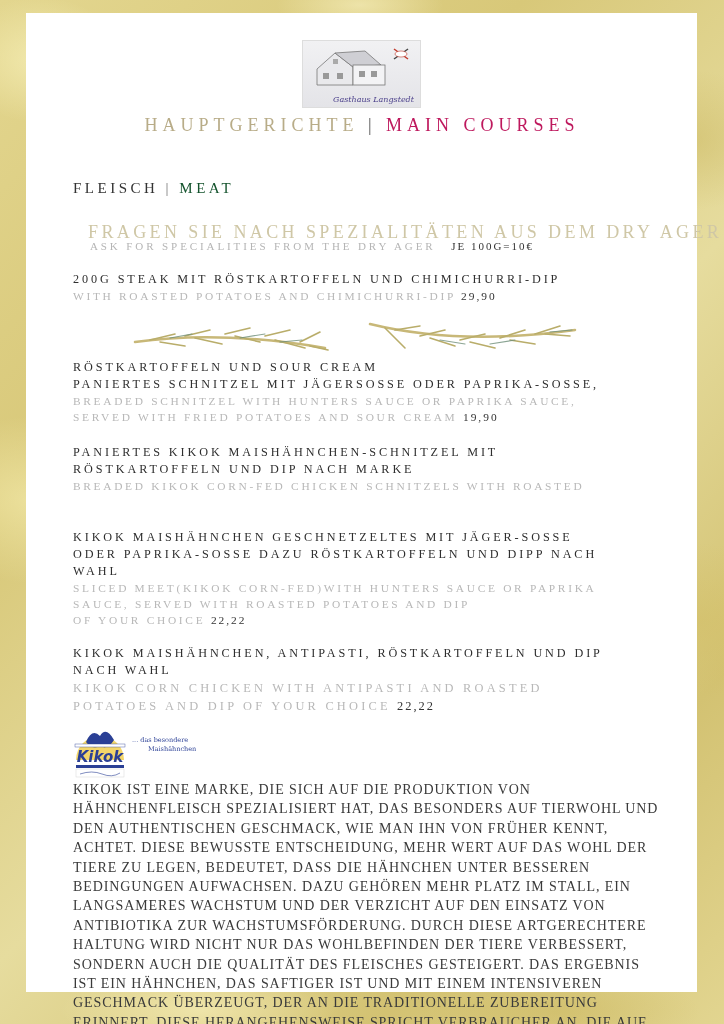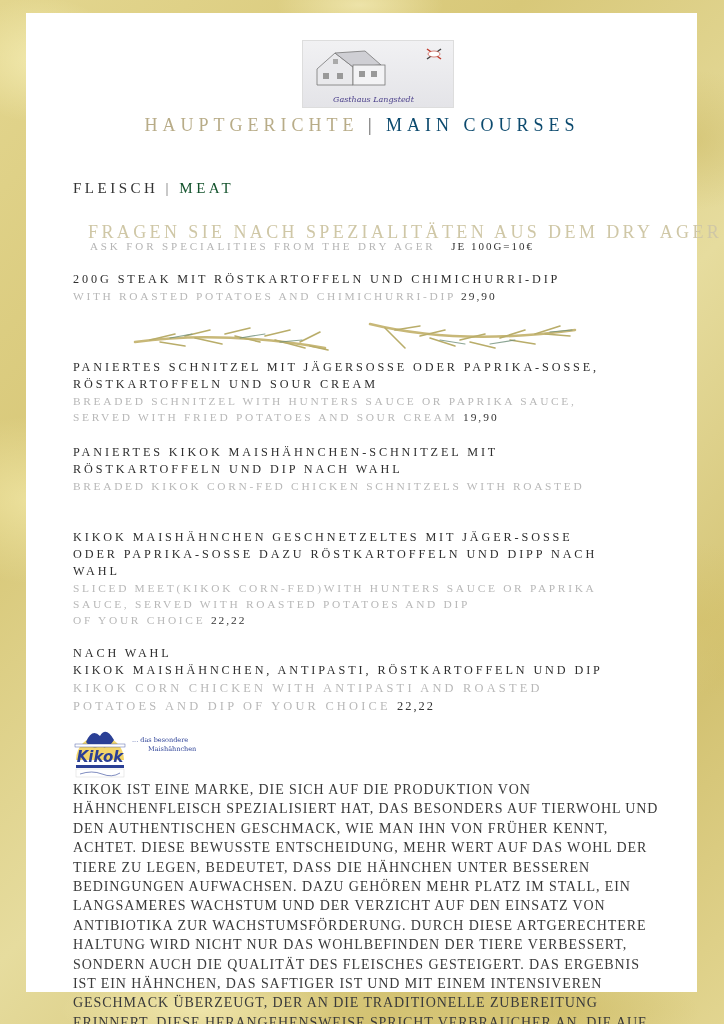--- a/index.html
+++ b/index.html
@@ -18,36 +18,35 @@
   }
   .panel {
     position: absolute; left: 26px; top: 13px; width: 671px; height: 979px;
     background: #ffffff;
   }
   .logo {
     position: absolute; left: 302px; top: 40px; width: 117px; height: 66px;
     background: linear-gradient(180deg, #f1f1f3 0%, #e4e4e8 100%);
     border: 1px solid #ddd;
     overflow: hidden;
-    padding-left: 33px;
   }
   .logo .house {
     position: absolute; left: 10px; top: 6px; width: 80px; height: 40px;
   }
   .logo .logo-caption {
     position: absolute; left: 30px; bottom: 3px; font-size: 8px; font-style: italic;
     color: #4a3f8a; font-family: "DejaVu Serif", serif; white-space: nowrap;
   }
   .title {
     position: absolute; left: 0; width: 724px; top: 115px; text-align: center;
     font-size: 18px; letter-spacing: 5px; color: #b8ac88; white-space: nowrap;
     font-family: "Liberation Serif", serif;
   }
   .title .sep { color: #555; }
-  .title .en { color: #0c4a6e; }
+  .title .en { color: #be185d; }
   .section {
     position: absolute; left: 73px; top: 180px; font-size: 15px; letter-spacing: 3.5px;
     color: #333; font-family: "Liberation Serif", serif; white-space: nowrap;
   }
   .section .sep { color: #777; }
   .section .en { color: #14532d; margin-top: 40px; }
   .dry1 {
     position: absolute; left: 88px; top: 222px; font-size: 18px; letter-spacing: 3.4px;
     color: #cfc7a6; font-family: "Liberation Serif", serif; white-space: nowrap;
   }
@@ -156,33 +155,33 @@
       <line x1="150" y1="22" x2="172" y2="20"></line>
         <line x1="310" y1="20" x2="335" y2="24"></line>
       <line x1="360" y1="24" x2="385" y2="20"></line>
         <line x1="420" y1="12" x2="442" y2="10"></line>
     </g>
   </g>
 </svg>
 
 <div class="dish" style="top:359px">
   <div class="de">
+    <div>RÖSTKARTOFFELN UND SOUR CREAM</div>
     <div>PANIERTES SCHNITZEL MIT JÄGERSOSSE ODER PAPRIKA-SOSSE,</div>
-    <div>RÖSTKARTOFFELN UND SOUR CREAM</div>
   </div>
   <div class="en">
     <div>BREADED SCHNITZEL WITH HUNTERS SAUCE OR PAPRIKA SAUCE,</div>
     <div><span>SERVED WITH FRIED POTATOES AND SOUR CREAM</span> <span class="price">19,90</span></div>
   </div>
 </div>
 
 <div class="dish" style="top:444px">
   <div class="de">
     <div>PANIERTES KIKOK MAISHÄHNCHEN-SCHNITZEL MIT</div>
-    <div>RÖSTKARTOFFELN UND DIP NACH WAHL</div>
+    <div>RÖSTKARTOFFELN UND DIP NACH MARKE</div>
   </div>
   <div class="en">
     <div>BREADED KIKOK CORN-FED CHICKEN SCHNITZELS WITH ROASTED</div>
   </div>
 </div>
 
 <div class="dish" style="top:529px">
   <div class="de">
     <div>KIKOK MAISHÄHNCHEN GESCHNETZELTES MIT JÄGER-SOSSE</div>
     <div>ODER PAPRIKA-SOSSE DAZU RÖSTKARTOFFELN UND DIPP NACH</div>
@@ -190,22 +189,22 @@
   </div>
   <div class="en">
     <div>SLICED MEET(KIKOK CORN-FED)WITH HUNTERS SAUCE OR PAPRIKA</div>
     <div>SAUCE, SERVED WITH ROASTED POTATOES AND DIP</div>
     <div><span>OF YOUR CHOICE</span> <span class="price">22,22</span></div>
   </div>
 </div>
 
 <div class="dish" style="top:645px">
   <div class="de">
+    <div>KIKOK MAISHÄHNCHEN, ANTIPASTI, RÖSTKARTOFFELN UND DIP</div>
     <div>NACH WAHL</div>
-    <div>KIKOK MAISHÄHNCHEN, ANTIPASTI, RÖSTKARTOFFELN UND DIP</div>
   </div>
   <div class="en" style="font-size:12.4px;line-height:18px;letter-spacing:3.2px">
     <div>KIKOK CORN CHICKEN WITH ANTIPASTI AND ROASTED</div>
     <div><span>POTATOES AND DIP OF YOUR CHOICE</span> <span class="price">22,22</span></div>
   </div>
 </div>
 
 <svg class="kikok-logo" viewBox="0 0 56 58">
   <path d="M4,40 A24,24 0 0 1 52,40 Z" fill="#f3d66a"></path>
   <path d="M14,22 Q20,8 28,16 Q34,6 42,20 Q36,30 28,26 Q20,30 14,22 Z" fill="#2a3f95"></path>

